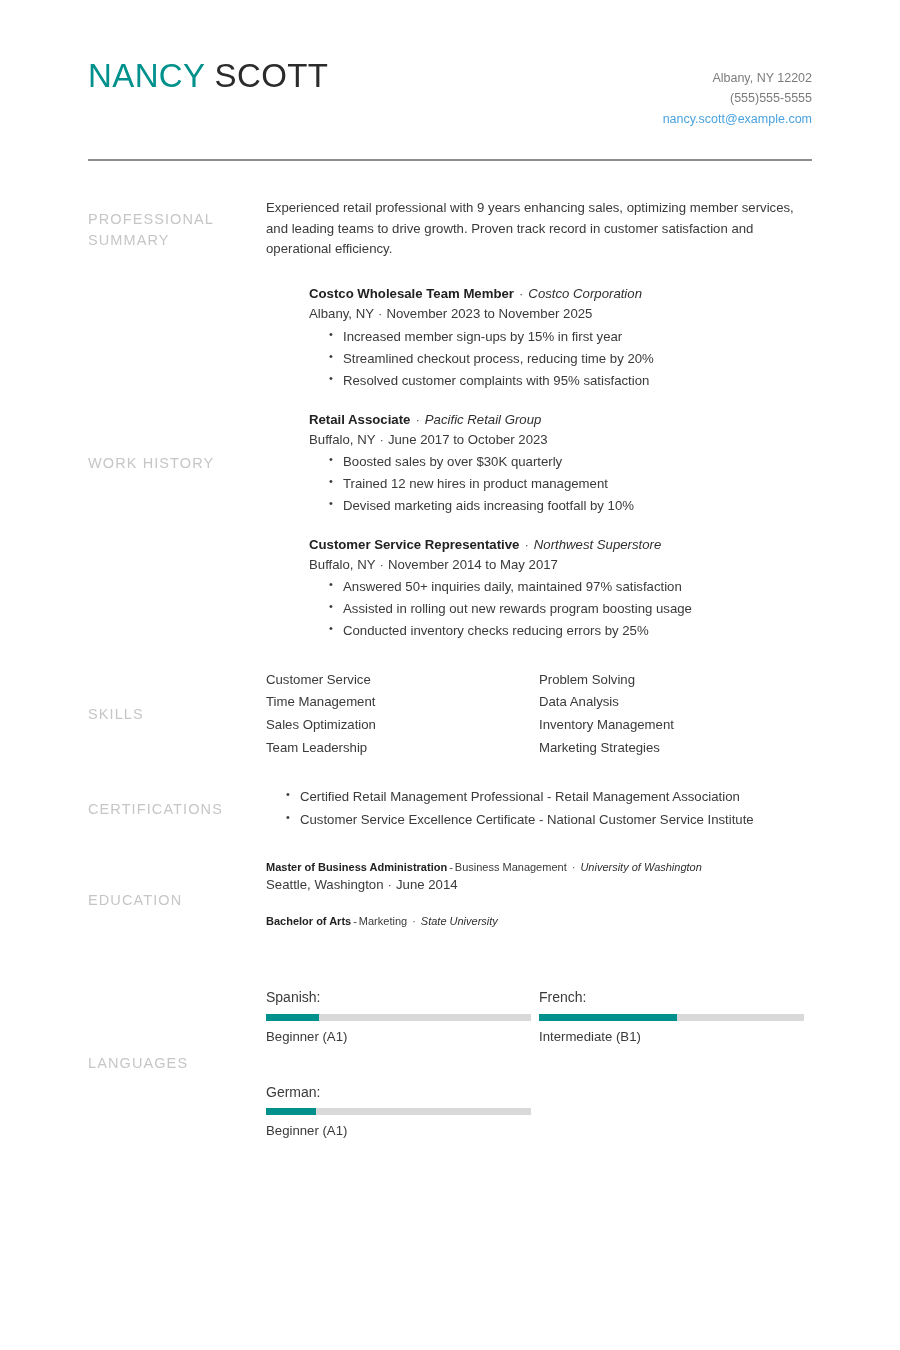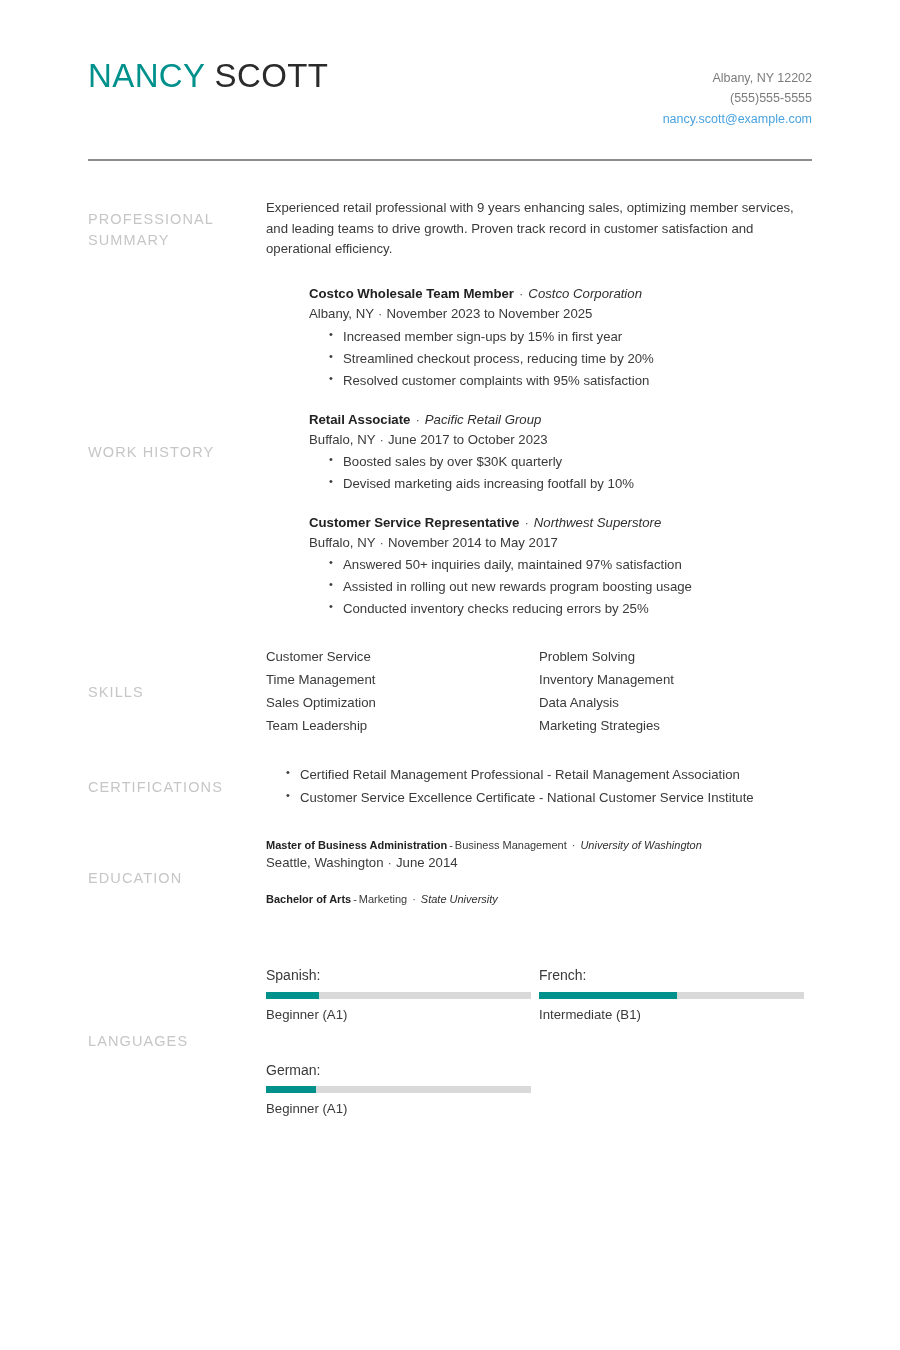--- a/index.html
+++ b/index.html
@@ -256,20 +256,21 @@
 
       <div class="job">
         <div class="job-title-line">
           <span class="job-title">Retail Associate</span><span class="sep">·</span><span class="job-company">Pacific Retail Group</span>
         </div>
         <div class="job-meta">
           <span>Buffalo, NY</span><span class="sep">·</span><span>June 2017 to October 2023</span>
         </div>
         <ul class="bullets">
           <li>Boosted sales by over $30K quarterly</li>
+          <li>Trained 12 new hires in product management</li>
           <li>Devised marketing aids increasing footfall by 10%</li>
         </ul>
       </div>
 
       <div class="job">
         <div class="job-title-line">
           <span class="job-title">Customer Service Representative</span><span class="sep">·</span><span class="job-company">Northwest Superstore</span>
         </div>
         <div class="job-meta">
           <span>Buffalo, NY</span><span class="sep">·</span><span>November 2014 to May 2017</span>
@@ -289,22 +290,22 @@
     <div class="sec-body">
       <div class="skills-cols">
         <div class="skills-col">
           <div class="skill-item">Customer Service</div>
           <div class="skill-item">Time Management</div>
           <div class="skill-item">Sales Optimization</div>
           <div class="skill-item">Team Leadership</div>
         </div>
         <div class="skills-col">
           <div class="skill-item">Problem Solving</div>
+          <div class="skill-item">Data Analysis</div>
           <div class="skill-item">Inventory Management</div>
-          <div class="skill-item">Data Analysis</div>
           <div class="skill-item">Marketing Strategies</div>
         </div>
       </div>
     </div>
   </div>
 
   <div class="section" id="sec-certs">
     <div class="sec-label">Certifications</div>
     <div class="sec-body">
       <ul class="cert-list">

